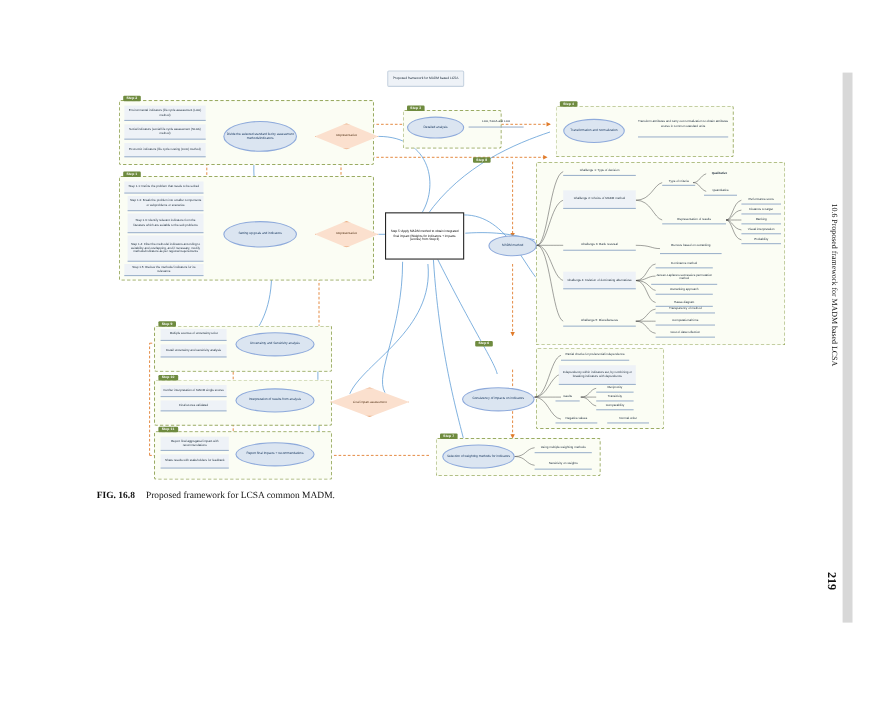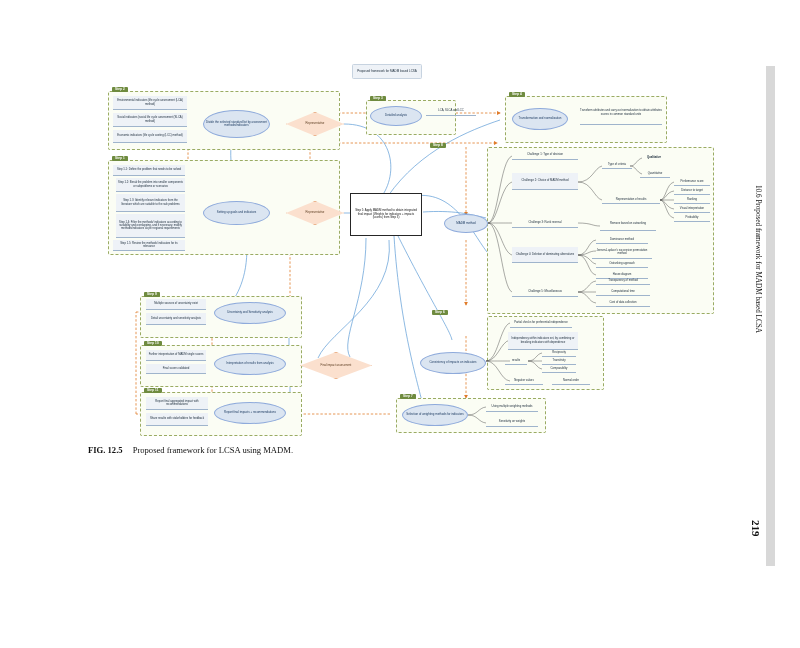--- a/index.html
+++ b/index.html
@@ -142,21 +142,21 @@
       <path d="M246,232 C250,270 240,290 232,302"></path>
       <path d="M289,318 L289,360"></path>
     </g>
   </svg>
 
   <div class="margin-rule"></div>
   <div class="running-head">10.6  Proposed framework for MADM based LCSA</div>
   <div class="folio">219</div>
 
   <div class="caption">
-    <b>FIG. 12.5</b><span class="cap-txt">Proposed framework for LCSA using MADM.</span>
+    <b>FIG. 16.8</b><span class="cap-txt">Proposed framework for LCSA common MADM.</span>
   </div>
 
   <div class="title-box" style="left:352px;top:64px;width:70px;height:15px;">Proposed framework for MADM based LCSA</div>
 
   <div class="grp" style="left:108px;top:91px;width:230px;height:57px;"></div>
   <div class="steptag" style="left:112px;top:87px;">Step 2</div>
   <div class="pbox" style="left:113px;top:96px;width:74px;height:14px;">Environmental indicators (life cycle assessment (LCA) method)</div>
   <div class="pbox" style="left:113px;top:113px;width:74px;height:14px;">Social indicators (social life cycle assessment (SLCA) method)</div>
   <div class="pbox" style="left:113px;top:130px;width:74px;height:13px;">Economic indicators (life cycle costing (LCC) method)</div>
   <div class="ell" style="left:203px;top:110px;width:67px;height:28px;">Divide the selected standard list by assessment methods/indicators</div>

